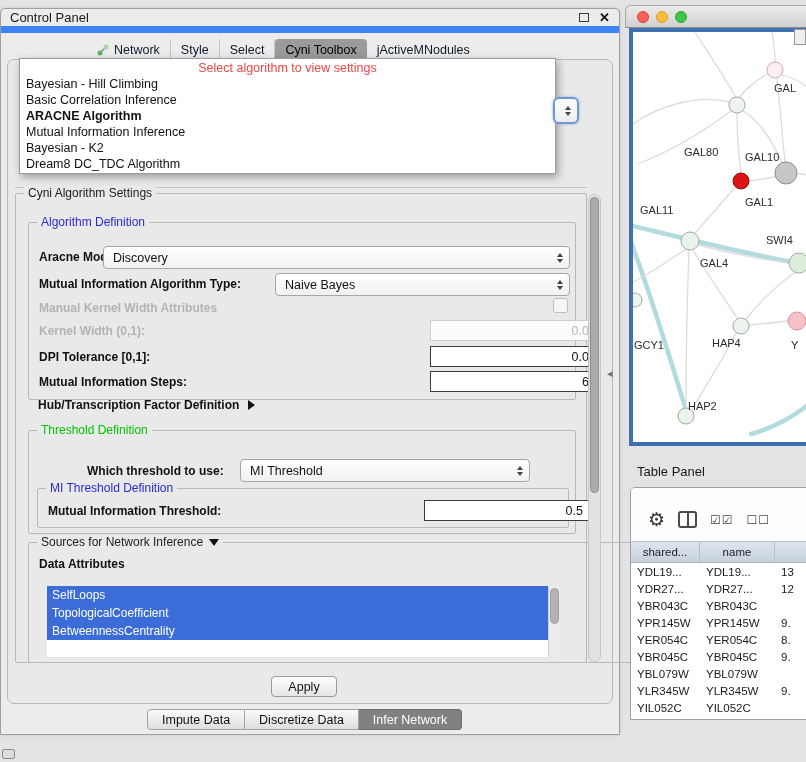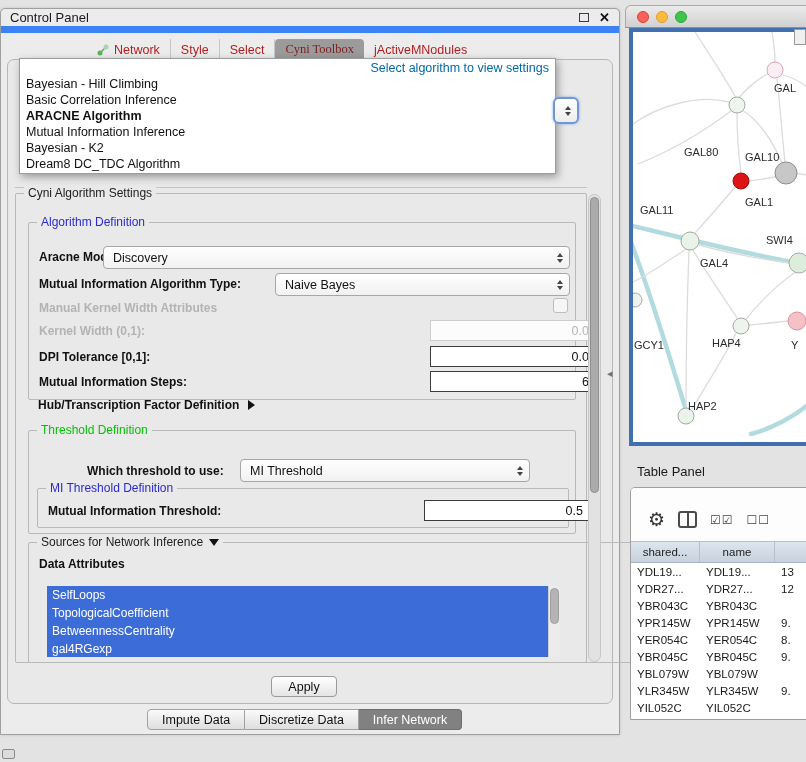--- a/index.html
+++ b/index.html
@@ -14,24 +14,24 @@
         background:#ececec; border:1px solid #9f9f9f; border-radius:5px 5px 0 0;
         box-shadow:0 0 3px rgba(0,0,0,.15); }
   .cp-titlebar { position:absolute; left:0; top:0; right:0; height:24px;
         display:flex; align-items:center; padding:0 9px; border-bottom:7px solid #3b82f6; }
   .cp-title { font-size:13px; color:#1a1a1a; }
   .cp-btns { margin-left:auto; display:flex; align-items:center; gap:10px; }
   .float-ic { width:10px; height:9px; border:1.5px solid #3c3c3c; display:inline-block; }
   .close-ic { font-size:13px; font-weight:bold; color:#111; line-height:1; }
 
   .tabbar { position:absolute; left:86px; top:30px; height:21px; display:flex; align-items:stretch; }
-  .tab { display:flex; align-items:center; gap:5px; padding:0 10px; font-size:12.5px; color:#b91c1c;
+  .tab { display:flex; align-items:center; gap:5px; padding:0 10px; font-size:12.5px; color:#0f172a;
          border-right:1px solid #c6c6c6; white-space:nowrap; }
   .tab:last-child { border-right:none; }
-  .tab.active { background:#9b9b9b; color:#7f1d1d; border-radius:4px 4px 0 0; border-right:none;font-family:Liberation Serif, serif; }
+  .tab.active { background:#9b9b9b; color:#000000; border-radius:4px 4px 0 0; border-right:none; }
   .net-ic { display:inline-flex; }
 
   .inner { position:absolute; left:6px; top:50px; width:606px; height:645px;
            background:#e9e9e9; border:1px solid #b7b7b7; border-radius:7px; }
 
   .hline { position:absolute; left:14px; top:178px; width:572px; height:1px; background:#c4c4c4; }
 
   
   .group { position:absolute; border:1px solid #b9b9b9; border-radius:2px; }
   .gtitle { position:absolute; top:-8px; left:8px; background:#e9e9e9; padding:0 4px;
@@ -92,21 +92,21 @@
   .btab { display:flex; align-items:center; padding:0 14px; font-size:12.5px; color:#111;
           background:linear-gradient(#fafafa,#dedede); border:1px solid #a2a2a2; border-left:none; white-space:nowrap; }
   .btab:first-child { border-left:1px solid #a2a2a2; border-radius:4px 0 0 4px; }
   .btab:last-child { border-radius:0 4px 4px 0; }
   .btab.active { background:#818181; color:#fff; border-color:#6e6e6e; }
 
   
   .popup { position:absolute; left:18px; top:49px; width:537px; background:#fff;
            border:1px solid #9c9c9c; box-shadow:2px 3px 8px rgba(0,0,0,.35); z-index:30; padding:1px 0; }
   .pi { height:16px; line-height:16px; font-size:12.5px; padding:0 6px; color:#111; white-space:nowrap; }
-  .pi.head { color:#0369a1; text-align:right; }
+  .pi.head { color:#ef4444; text-align:center; }
   .pi.sel { font-weight:bold; }
   .combo-sliver { position:absolute; left:552px; top:88px; width:26px; height:27px; z-index:40;
                   background:linear-gradient(#ffffff,#ededed); border:2px solid #6f97d6; border-radius:6px;
                   box-shadow:0 0 3px #86abe0; }
   .combo-sliver .spin { right:6px; }
 
   
   .netwin { position:absolute; left:625px; top:5px; width:190px; height:441px; }
   .mac-bar { position:absolute; left:0; top:0; right:0; height:23px;
              background:linear-gradient(#ebebeb,#d0d0d0); border:1px solid #a8a8a8;
@@ -259,21 +259,20 @@
         <span class="tri-down"></span>
       </span>
       <span class="lab" style="left:10px; top:14px;">Data Attributes</span>
       <div class="attr-list">
         <div class="attr-scroll">
           <div class="attr-thumb"></div>
         </div>
       <div class="attr-item">SelfLoops</div>
           <div class="attr-item">TopologicalCoefficient</div>
           <div class="attr-item">BetweennessCentrality</div>
-          <div class="attr-item">gal4RGexp</div>
         </div>
     </div>
   </div>
 
   <div class="vscroll">
     <div class="vthumb"></div>
   </div>
 
   <button class="apply">Apply</button>
 

